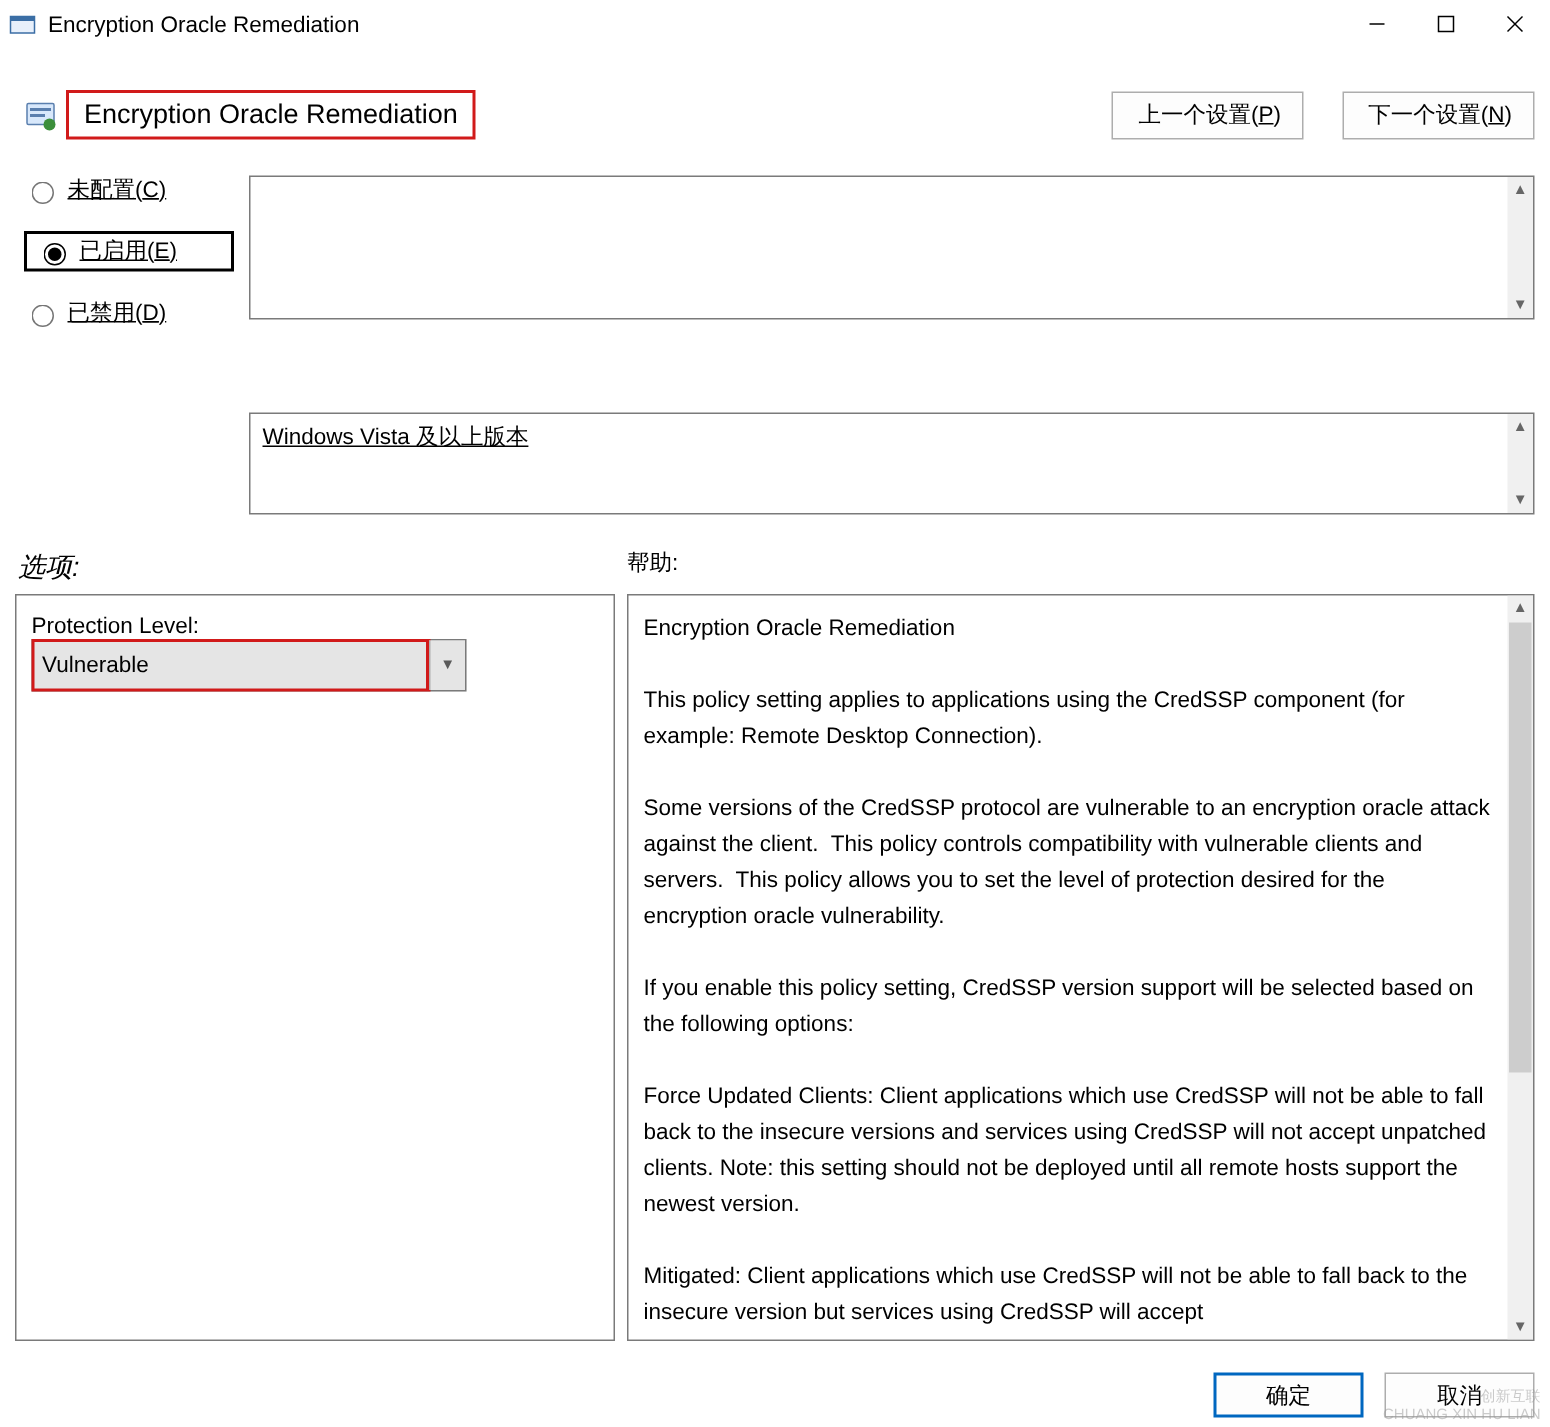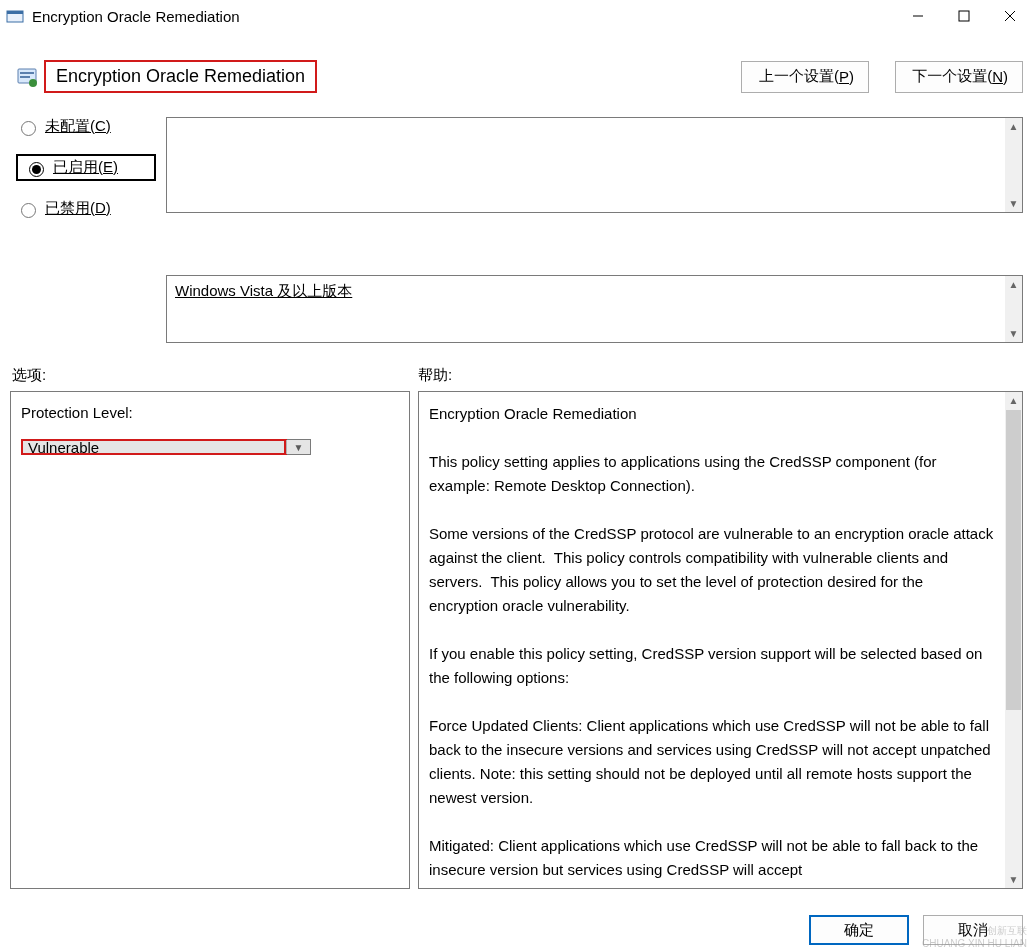--- a/index.html
+++ b/index.html
@@ -144,48 +144,47 @@
     color: #000;
     min-height: 18px;
   }
   .ta.comment { height: 96px; }
   .ta.platform { height: 68px; margin-top: 48px; }
   
   .section-labels {
     display: flex;
     padding: 22px 10px 6px 10px;
   }
-  .section-labels .lbl-left { width: 400px; font-size: 15px; padding-left: 2px;}
+  .section-labels .lbl-left { width: 400px; font-size: 18px; padding-left: 2px; font-style: italic;}
   .section-labels .lbl-right { flex:1; font-size: 15px; padding-left: 8px;}
   
   .panels {
     display: flex;
     gap: 8px;
     padding: 0 10px 0 10px;
   }
   .panel {
     border: 1px solid #7a7a7a;
     background: #fff;
   }
   .panel.options {
     width: 400px;
     height: 498px;
     padding: 12px 10px;
   }
   .protection-label {
     font-size: 15px;
-    margin-bottom: 18px;
   }
   .select-wrap {
     display: flex;
   }
   .select-box {
     border: 1px solid #7a7a7a;
     background: #e5e5e5;
-    height: 16px;
+    height: 35px;
     width: 290px;
     display: flex;
     align-items: stretch;
   }
   .select-value {
     flex: 1;
     display:flex; align-items:center;
     padding-left: 6px;
     font-size: 15px;
   }

